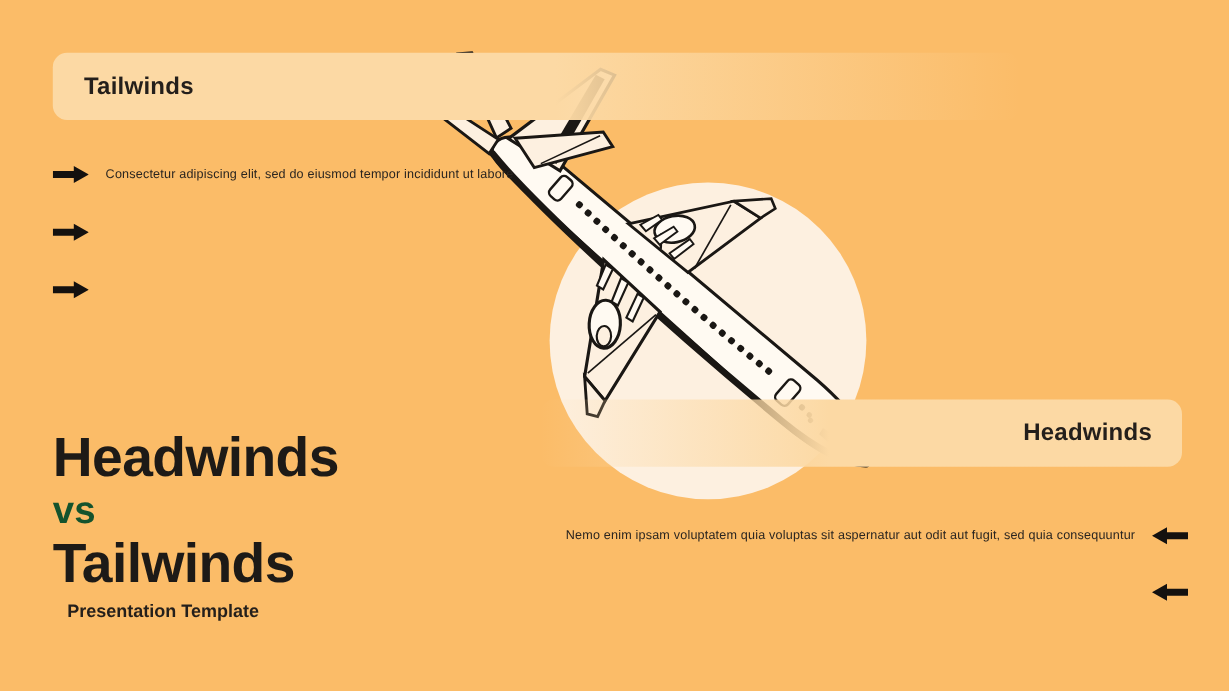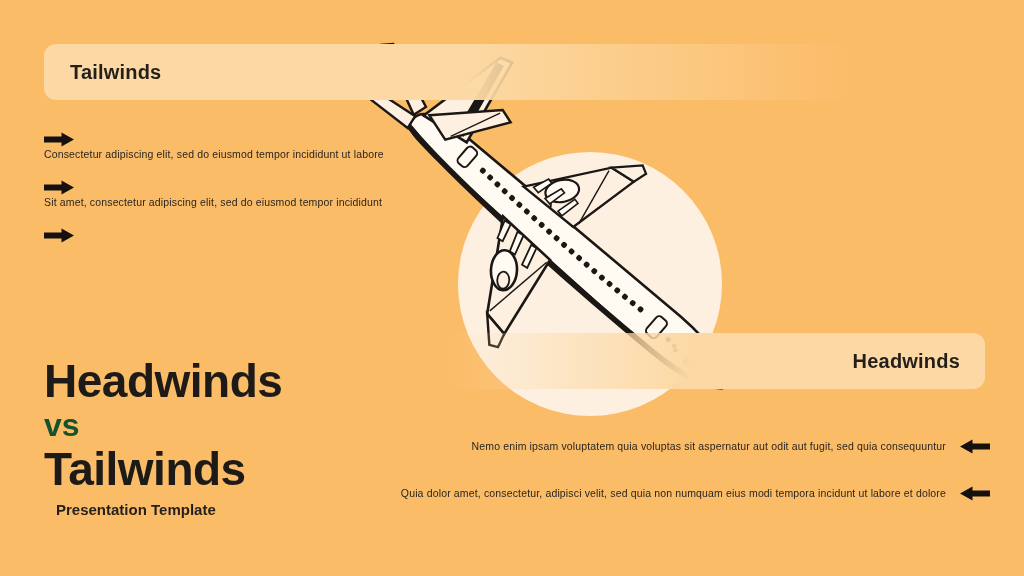--- a/index.html
+++ b/index.html
@@ -30,21 +30,21 @@
     justify-content:flex-end;
   }
   .banner-title{
     font-size:20px;font-weight:700;letter-spacing:.2px;color:#241f1b;
   }
   .banner-tailwinds .banner-title{margin-left:26px;}
   .banner-headwinds .banner-title{margin-right:25px;}
 
   
   .bullets{position:absolute;left:44px;top:132px;width:400px;}
-  .bullet-row{display:flex;height:26px;margin-bottom:22px;flex-direction:column;}
+  .bullet-row{display:flex;align-items:center;height:26px;margin-bottom:22px;}
   .arrow-right{flex:0 0 auto;width:30px;height:15px;margin-right:14px;}
   .bullet-text{font-size:10.5px;line-height:14px;color:#2a2520;letter-spacing:.15px;white-space:nowrap;}
 
   
   .headline{position:absolute;left:44px;top:355px;}
   .h-big{font-size:46px;font-weight:700;line-height:52px;letter-spacing:-0.5px;color:#1d1a17;}
   .h-vs{font-size:32px;font-weight:700;line-height:36px;color:#14532d;}
   .h-sub{font-size:15px;font-weight:700;line-height:22px;margin-top:4px;margin-left:12px;color:#241f1b;}
 
   
@@ -164,21 +164,20 @@
       <svg class="arrow-right" viewBox="0 0 30 15">
         <path d="M0 4.6 H17.5 V0.4 L30 7.5 L17.5 14.6 V10.4 H0 Z" fill="#14110f"></path>
       </svg>
       <span class="bullet-text">Consectetur adipiscing elit, sed do eiusmod tempor incididunt ut labore</span>
     </div>
 
     <div class="bullet-row">
       <svg class="arrow-right" viewBox="0 0 30 15">
         <path d="M0 4.6 H17.5 V0.4 L30 7.5 L17.5 14.6 V10.4 H0 Z" fill="#14110f"></path>
       </svg>
-      <span class="bullet-text">Sit amet, consectetur adipiscing elit, sed do eiusmod tempor incididunt</span>
     </div>
 
     <div class="bullet-row">
       <svg class="arrow-right" viewBox="0 0 30 15">
         <path d="M0 4.6 H17.5 V0.4 L30 7.5 L17.5 14.6 V10.4 H0 Z" fill="#14110f"></path>
       </svg>
     </div>
 
   </div>
 
@@ -197,21 +196,20 @@
 
     <div class="right-row">
       <span class="right-text">Nemo enim ipsam voluptatem quia voluptas sit aspernatur aut odit aut fugit, sed quia consequuntur</span>
       <svg class="arrow-left" viewBox="0 0 30 15">
         <path d="M30 4.6 H12.5 V0.4 L0 7.5 L12.5 14.6 V10.4 H30 Z" fill="#14110f"></path>
       </svg>
     </div>
 
 
     <div class="right-row">
-      <span class="right-text">Quia dolor amet, consectetur, adipisci velit, sed quia non numquam eius modi tempora incidunt ut labore et dolore</span>
       <svg class="arrow-left" viewBox="0 0 30 15">
         <path d="M30 4.6 H12.5 V0.4 L0 7.5 L12.5 14.6 V10.4 H30 Z" fill="#14110f"></path>
       </svg>
     </div>
 
   </div>
 
 </div>
 
 </body></html>

